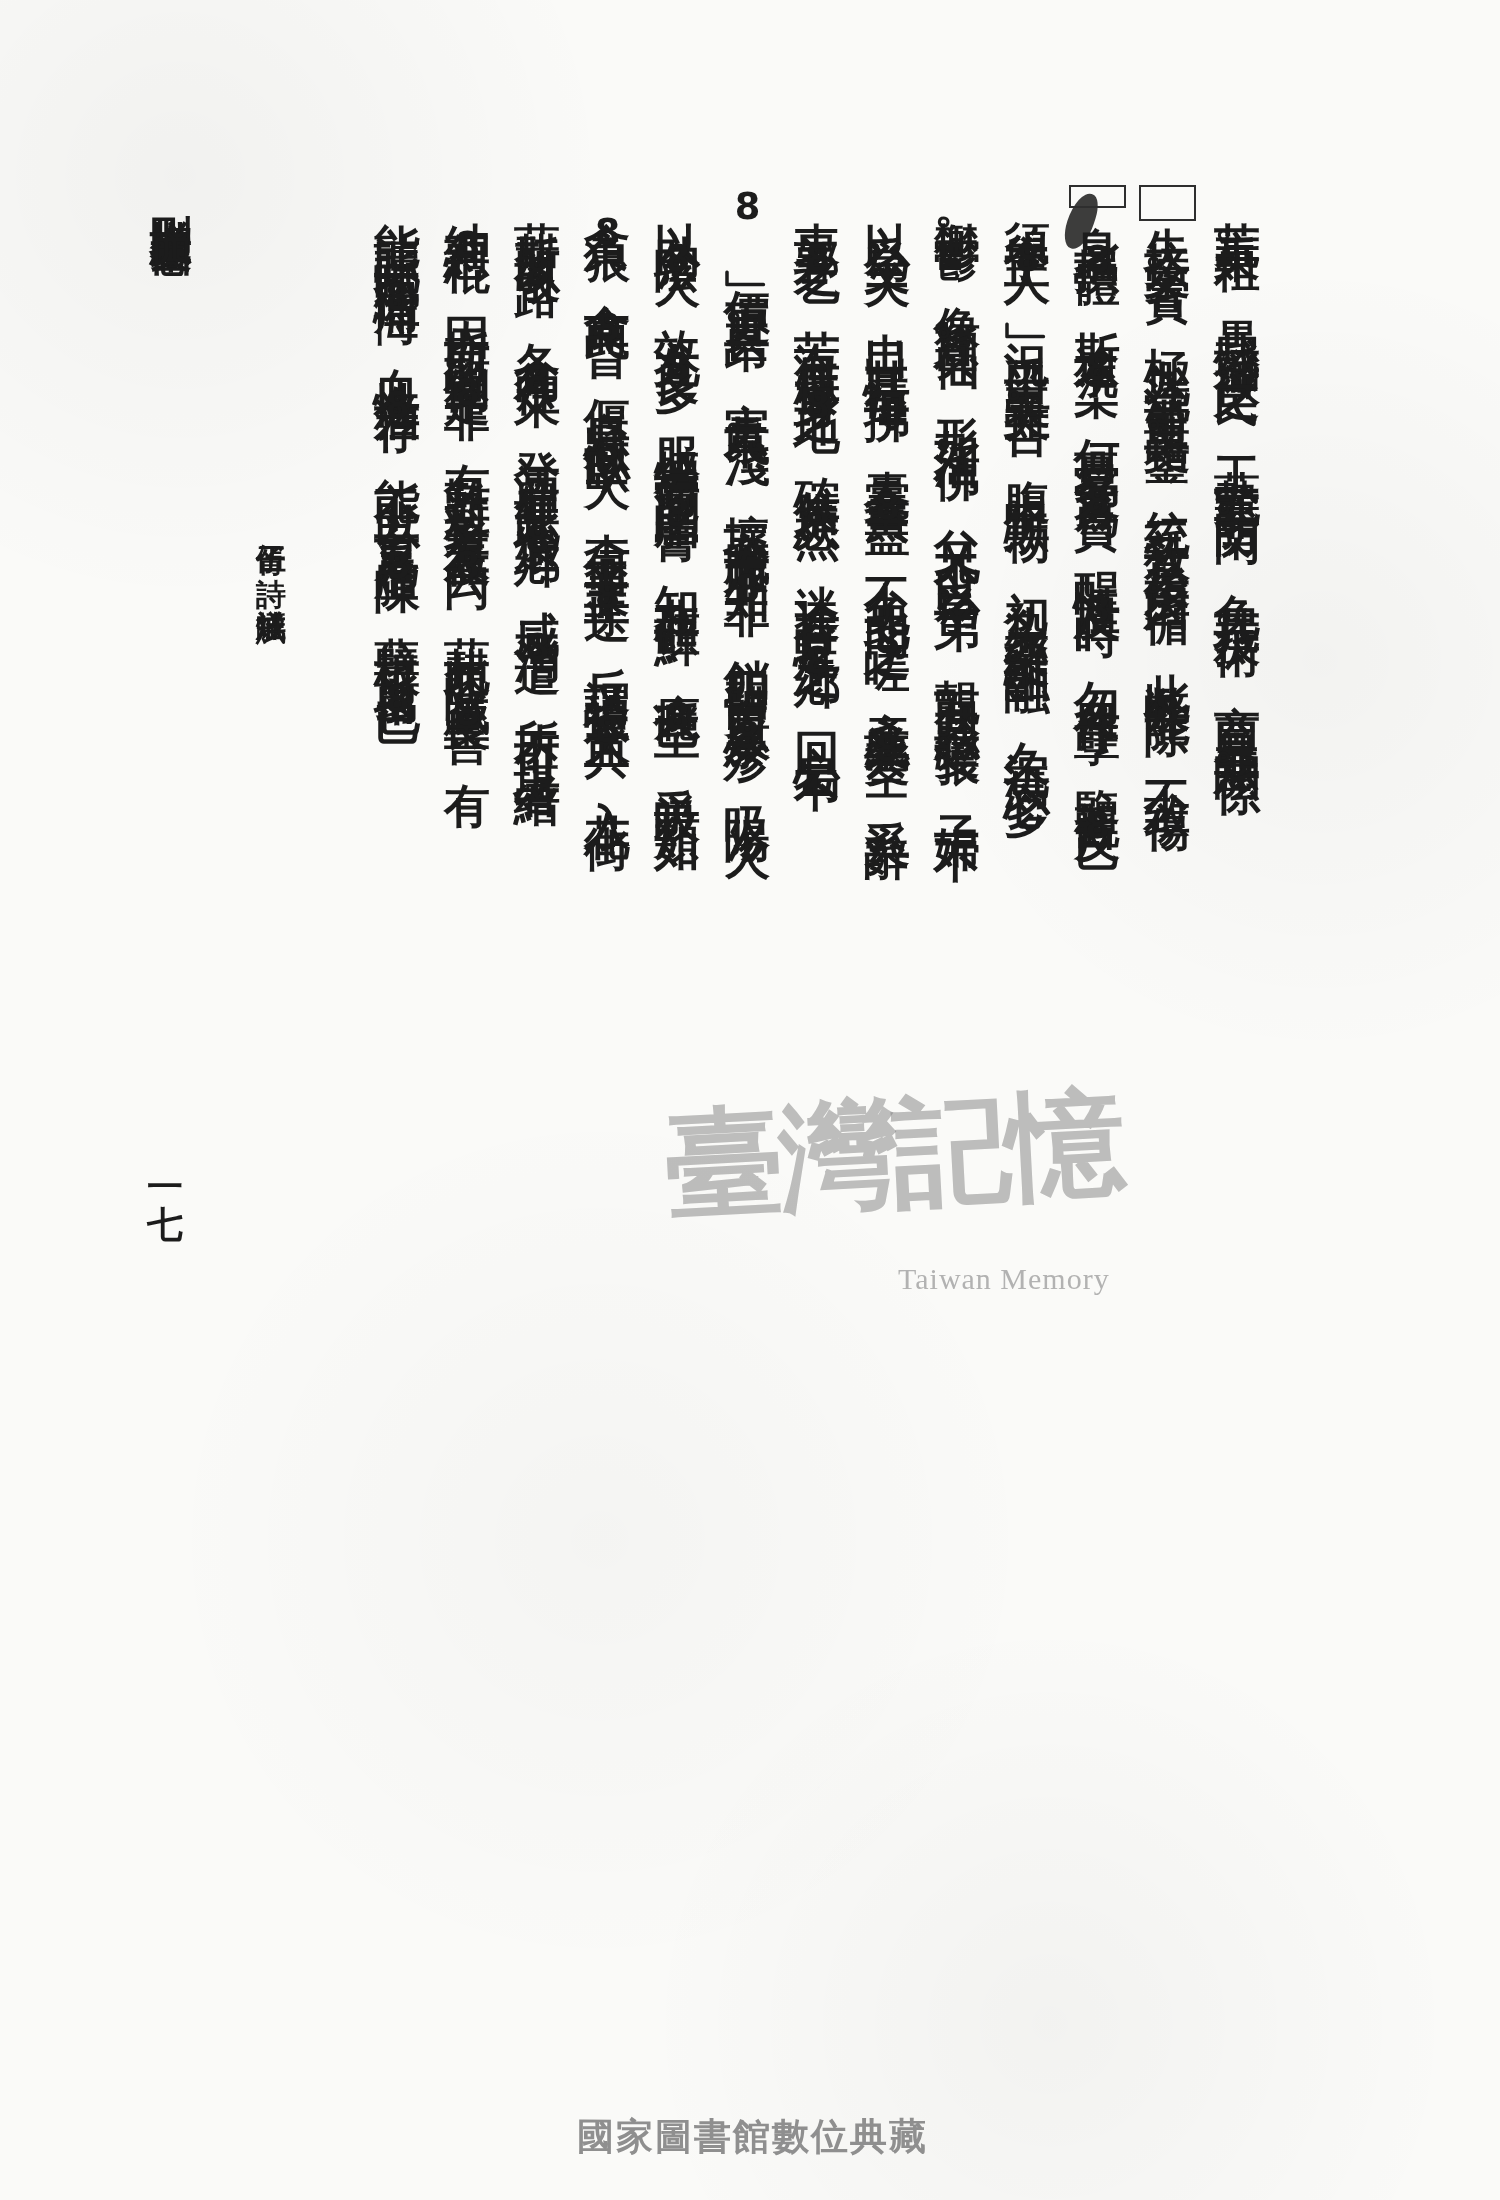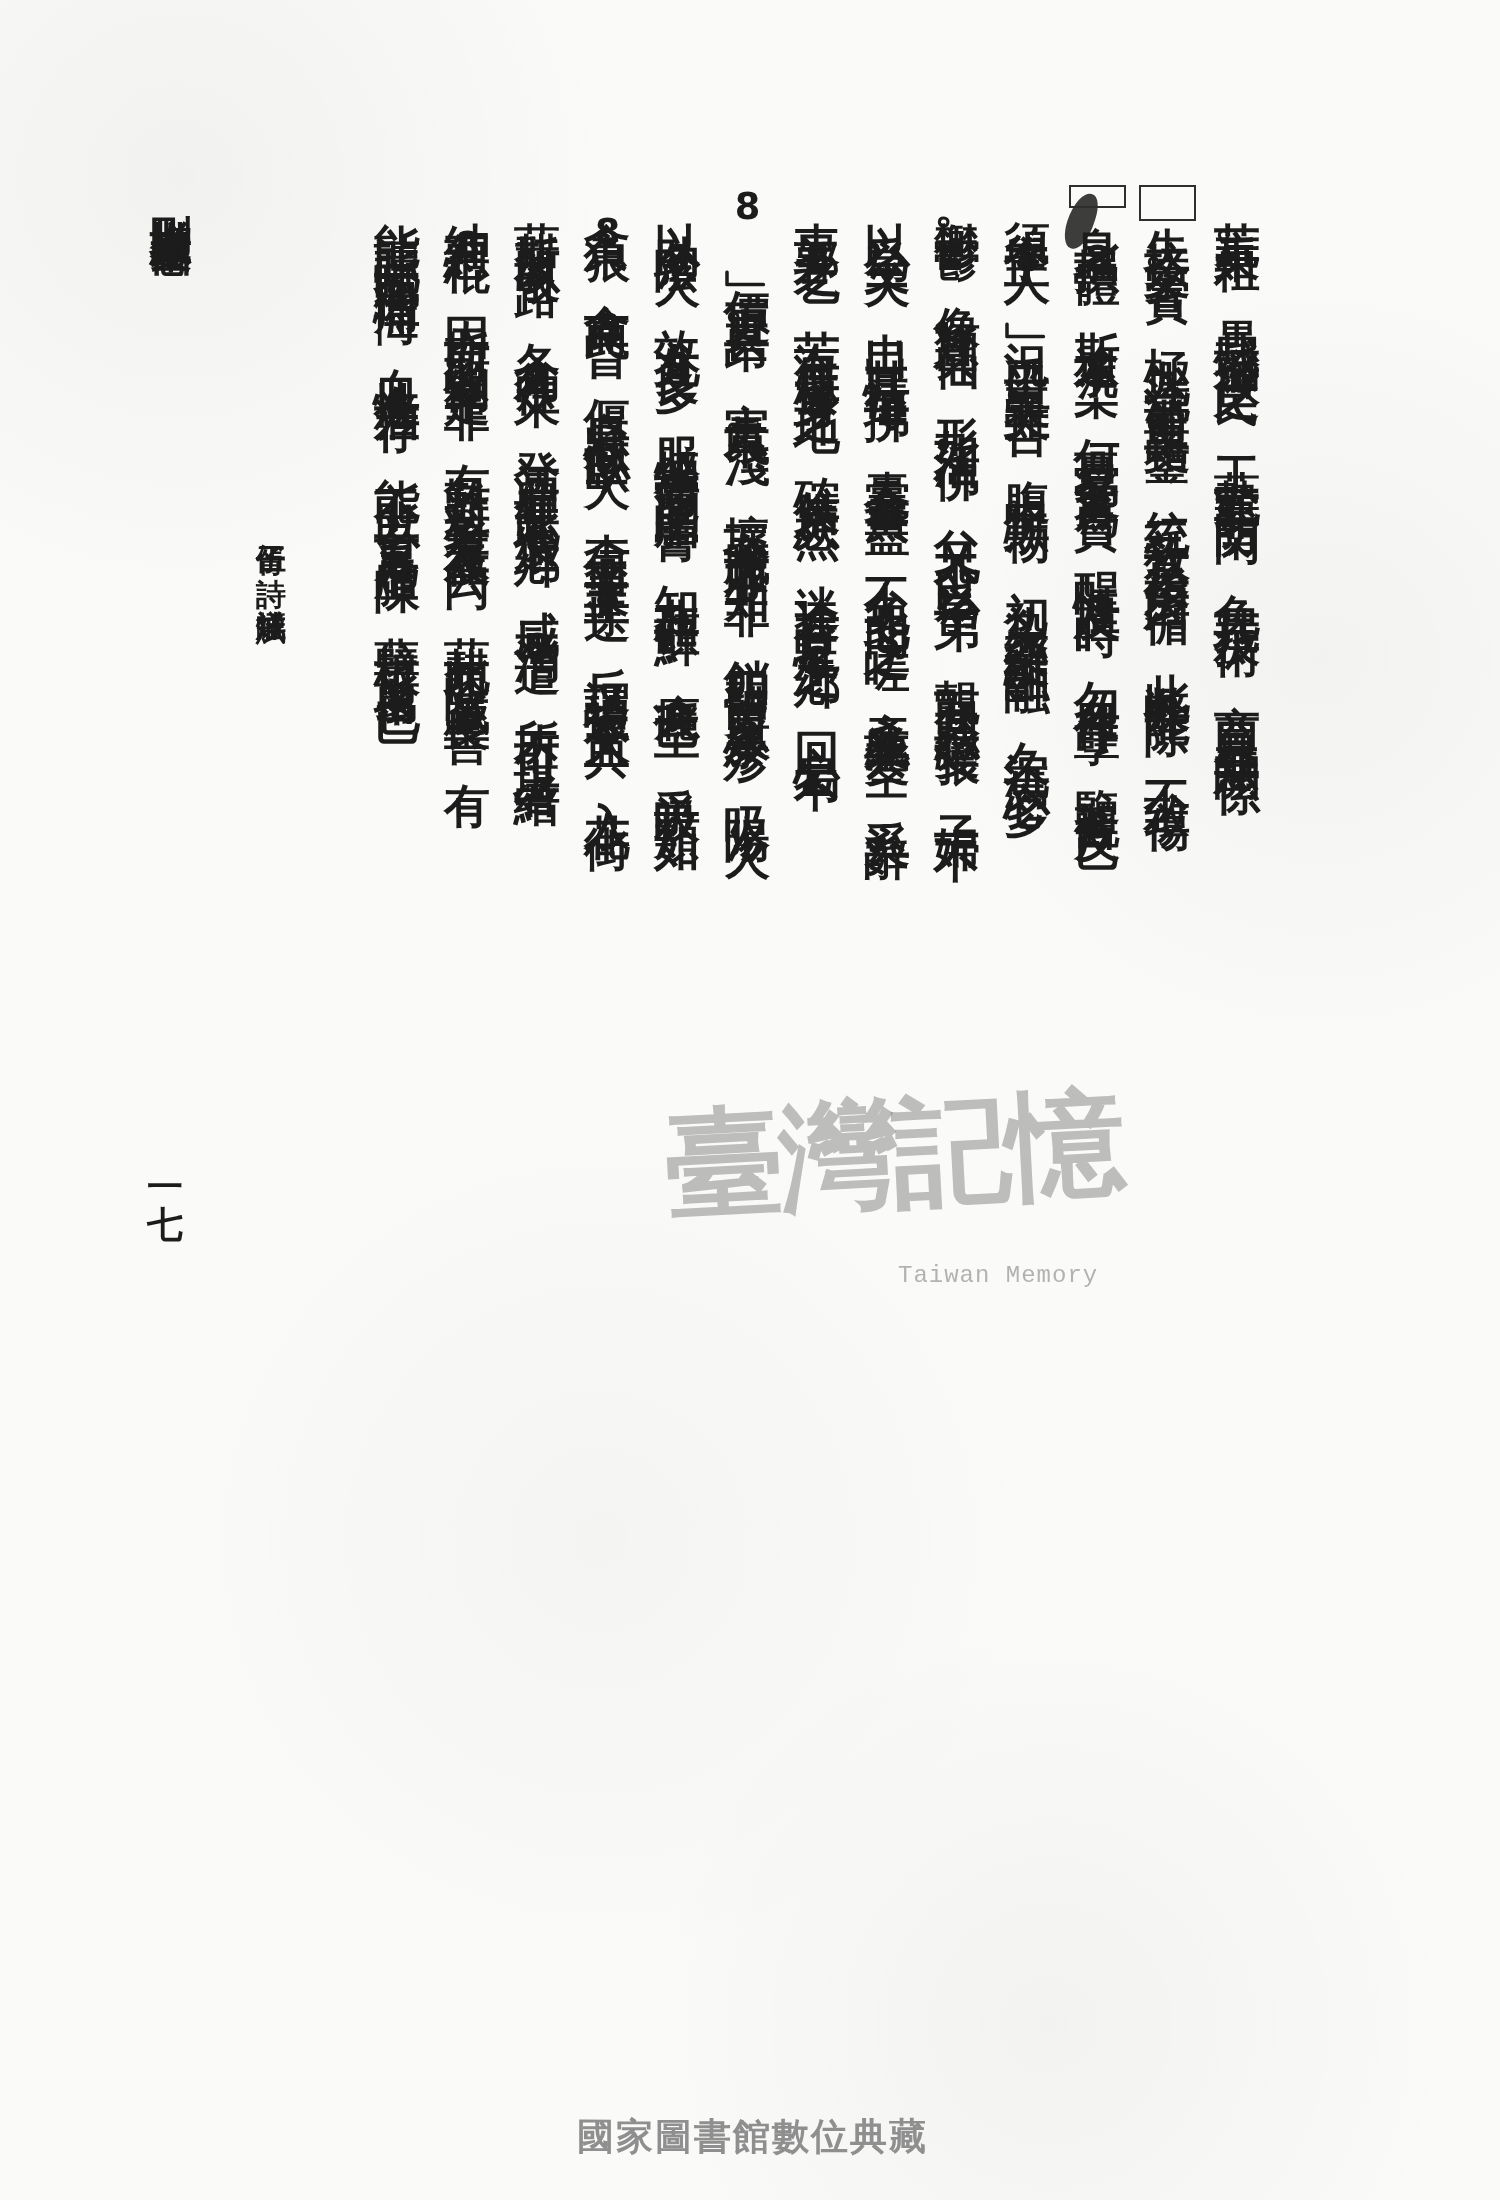--- a/index.html
+++ b/index.html
@@ -47,22 +47,22 @@
   }
   #wm-center{
     position:absolute;left:665px;top:1075px;width:480px;
     font-size:118px;letter-spacing:-4px;white-space:nowrap;
     color:rgba(128,128,128,0.50);
     transform:rotate(-3deg);
     font-weight:700;
   }
   #wm-latin{
     position:absolute;left:898px;top:1262px;
-    font-size:24px;color:rgba(140,140,140,0.65);
-    font-family:Liberation Mono, monospace;letter-spacing:1px;
+    font-size:30px;color:rgba(140,140,140,0.65);
+    font-family:Liberation Serif, serif;letter-spacing:1px;
   }
   #wm-bottom{
     position:absolute;left:577px;top:2112px;
     font-size:37px;color:#8f8f8f;letter-spacing:2px;font-weight:700;text-align:center;
   }
   #ink-blob{
     position:absolute;left:1068px;top:192px;width:26px;height:58px;
     background:#1b1b1b;border-radius:60% 40% 55% 45%;
     transform:rotate(18deg);opacity:0.85;
   }

